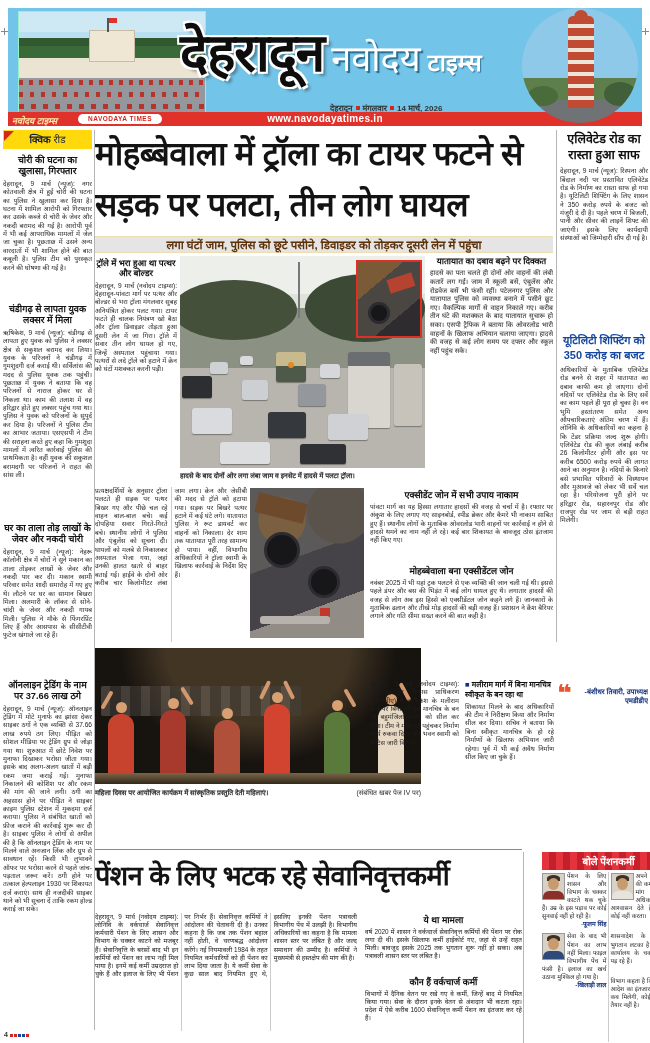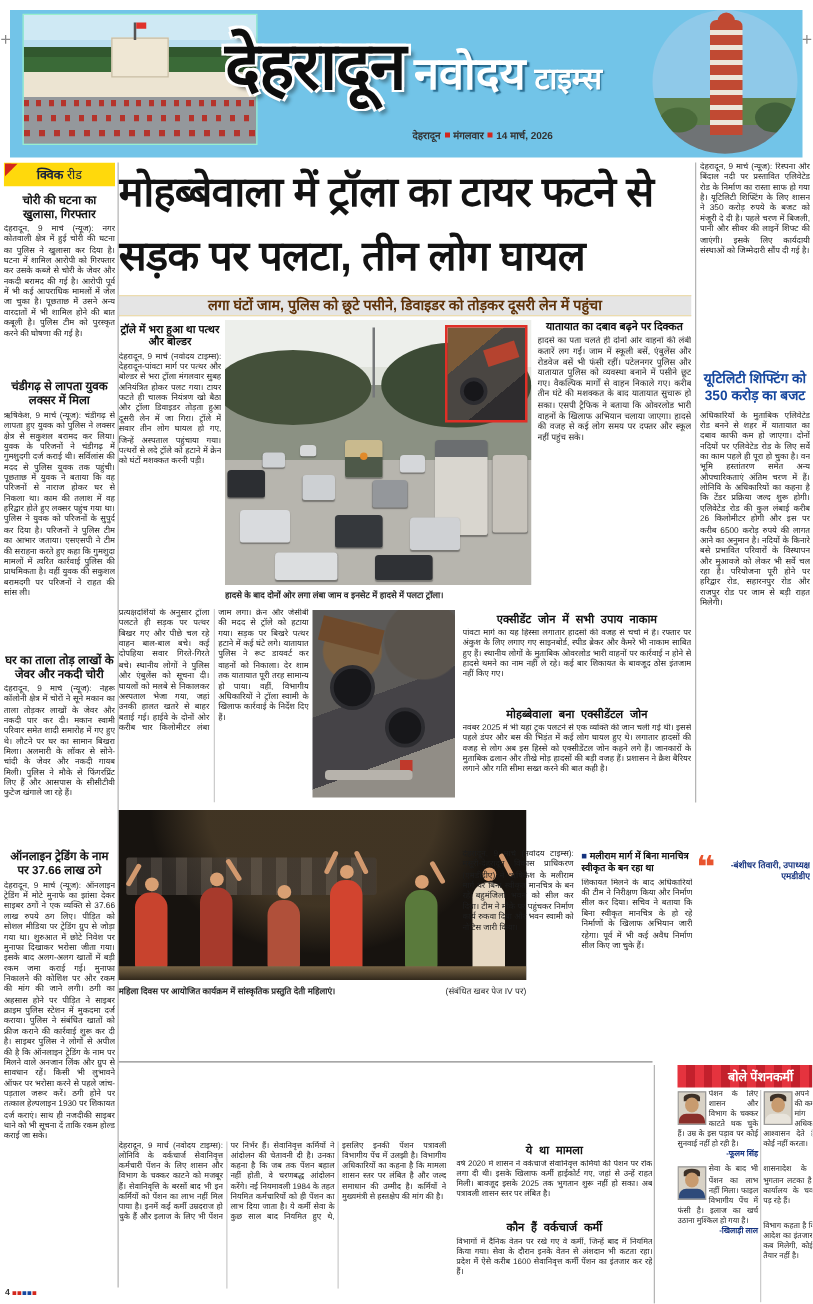--- a/index.html
+++ b/index.html
@@ -9,39 +9,39 @@
   .jt{font-size:6.6px;line-height:1.27;text-align:justify;color:#1d1d1d;overflow:hidden;}
   .itemhead{font-size:9.3px;font-weight:bold;text-align:center;line-height:1.18;margin:6px 0 3px;color:#131313;}
   
   .masthead{position:absolute;left:8px;top:8px;width:634px;height:118px;background:#72c4e8;}
   .mast-bar{position:absolute;left:0;bottom:0;width:634px;height:14px;background:#e0322b;z-index:3;}
   .logo-hindi{position:absolute;left:4px;top:2px;color:#ffe9a8;font-weight:bold;font-style:italic;font-size:9px;}
   .logo-oval{position:absolute;left:70px;top:2px;width:84px;height:10px;background:#fff;border-radius:6px;color:#d3271d;font-weight:bold;font-size:6.5px;text-align:center;line-height:10px;letter-spacing:.5px;}
   .website{position:absolute;left:0;right:0;text-align:center;color:#fff;font-weight:bold;font-size:10px;line-height:14px;letter-spacing:.3px;}
   .mast-title{position:absolute;left:172px;top:6px;display:flex;align-items:baseline;gap:7px;z-index:2;}
   .city{font-size:53px;font-weight:800;color:#0d0d0d;letter-spacing:-1px;text-shadow:2px 2px 0 #fff,-2px -2px 0 #fff,2px -2px 0 #fff,-2px 2px 0 #fff,4px 4px 3px rgba(0,0,0,.35);}
-  .brand-b{font-size:36px;font-weight:700;color:#fff;text-shadow:2px 2px 1px rgba(10,70,105,.7);}
+  .brand-b{font-size:36px;font-weight:400;color:#fff;text-shadow:2px 2px 1px rgba(10,70,105,.7);}
   .brand-l{font-size:24px;font-weight:600;color:#fff;text-shadow:1px 1px 1px rgba(10,70,105,.6);text-align:right;}
   .mast-dateline{position:absolute;left:322px;top:94px;font-size:8px;font-weight:bold;color:#333;z-index:2;}
   .sq{display:inline-block;width:4px;height:4px;background:#d3271d;margin:0 3px 1px;}
   .mast-photo-left{position:absolute;left:10px;top:3px;width:186px;height:103px;overflow:hidden;border:1px solid #9ec;background:linear-gradient(#cfe9f4 0 20px,#b9dff0 20px 26px,#31582e 26px 34px,#3a6a37 34px 46px,#ece4d2 46px 66px,#94989c 66px 103px);}
   .mast-photo-right{position:absolute;right:4px;top:0;width:116px;height:115px;border-radius:50%;overflow:hidden;background:linear-gradient(#8fc9e9 0 70px,#5e7f4c 70px 92px,#6f7375 92px 100%);z-index:4;}
   
   .lrail{position:absolute;left:3px;top:130px;width:89px;height:900px;border-right:1px solid #b5b5b5;padding-right:2px;overflow:hidden;}
   .qr{background:#ffd90c;text-align:center;font-size:10px;padding:2px 12px 3px;position:relative;color:#15203c;}
   .qr:before{content:"";position:absolute;left:1px;top:1px;border:5px solid transparent;border-top-color:#d3271d;border-left-color:#d3271d;}
   .rrail{position:absolute;left:556px;top:130px;width:92px;height:512px;border-left:1px solid #b5b5b5;padding-left:3px;box-sizing:border-box;overflow:hidden;}
   .rrail-h{font-size:12.5px;font-weight:bold;text-align:center;line-height:1.25;color:#111;margin:2px 0 4px;}
   .pullq{color:#16479e;font-weight:bold;font-size:11px;line-height:1.3;text-align:center;margin:4px 2px;}
   
   .main{position:absolute;left:95px;top:130px;width:458px;height:680px;}
   .h1{font-size:33px;line-height:1.55;font-weight:800;color:#131313;letter-spacing:-.5px;}
   .subhead{position:absolute;left:0;top:106px;width:458px;height:17px;background:#e5e5e5;border-top:1px solid #ecdcae;border-bottom:1px solid #ecdcae;color:#5e3209;font-weight:bold;font-size:11.5px;text-align:center;line-height:17px;box-sizing:border-box;}
   .minihead{font-size:8.6px;font-weight:bold;text-align:center;line-height:1.2;color:#111;margin-bottom:3px;}
-  .ctrhead{font-size:9px;font-weight:bold;text-align:center;color:#111;margin:3px 0 2px;font-family:Liberation Mono, monospace;}
+  .ctrhead{font-size:9px;font-weight:bold;text-align:center;color:#111;margin:3px 0 2px;}
   .caption{font-size:6.8px;font-weight:bold;color:#2a2a2a;}
   
   .traffic{position:absolute;left:85px;top:126px;width:245px;height:212px;overflow:hidden;background:linear-gradient(#edefeb 0 38px,#dfe2da 38px 52px,#8b9183 52px 112px,#b7b5ae 112px 100%);}
   .blob{position:absolute;border-radius:50%;}
   .car{position:absolute;border-radius:3px 3px 2px 2px;box-shadow:0 1px 1px rgba(0,0,0,.35);}
   .inset{position:absolute;right:3px;top:4px;width:62px;height:74px;border:2px solid #e02f27;background:linear-gradient(140deg,#7b5a38 0 30%,#4a4642 30% 70%,#2e2c2e 70%);}
   .wreck{position:absolute;left:155px;top:358px;width:114px;height:150px;overflow:hidden;background:radial-gradient(circle at 28% 22%,#7a5f40 0 16%,rgba(0,0,0,0) 17%),radial-gradient(circle at 78% 16%,#59534c 0 20%,rgba(0,0,0,0) 21%),linear-gradient(160deg,#5c5a58 0 45%,#454347 45% 75%,#918d86 75% 100%);}
   .wheel{position:absolute;background:#17171a;border-radius:50%;border:3px solid #2c2c30;}
   .dance{position:absolute;left:0;top:518px;width:326px;height:136px;overflow:hidden;background:radial-gradient(ellipse at 50% 0,rgba(255,205,130,.18) 0 40%,rgba(0,0,0,0) 60%),#17130f;}
   .dfloor{position:absolute;left:0;bottom:0;width:100%;height:11px;background:linear-gradient(#7a6647,#32291c);}
@@ -105,20 +105,25 @@
     </div>
     <div class="mast-dateline">
       <span>देहरादून</span><span class="sq"></span><span>मंगलवार</span><span class="sq"></span><span>14 मार्च, 2026</span>
     </div>
     <div class="mast-photo-right">
       <div class="abs" style="left:46px;top:8px;width:26px;height:92px;background:repeating-linear-gradient(#c14a33 0 8px,#ece5d8 8px 12px);border-radius:5px 5px 0 0;"></div>
       <div class="abs" style="left:52px;top:2px;width:14px;height:8px;background:#c14a33;border-radius:7px 7px 0 0;"></div>
       <div class="abs" style="left:6px;top:78px;width:30px;height:20px;background:#4a6b3a;border-radius:50%;"></div>
       <div class="abs" style="left:82px;top:74px;width:32px;height:24px;background:#41603a;border-radius:50%;"></div>
     </div>
+    <div class="mast-bar">
+      <span class="logo-hindi">नवोदय टाइम्स</span>
+      <span class="logo-oval">NAVODAYA TIMES</span>
+      <span class="website">www.navodayatimes.in</span>
+    </div>
   </header>
 
   <aside class="lrail">
     <div class="qr"><b>क्विक</b><span> रीड</span></div>
     <div class="itemhead">चोरी की घटना का खुलासा, गिरफ्तार</div>
     <div class="jt" style="height:118px;">देहरादून, 9 मार्च (न्यूज): नगर कोतवाली क्षेत्र में हुई चोरी की घटना का पुलिस ने खुलासा कर दिया है। घटना में शामिल आरोपी को गिरफ्तार कर उसके कब्जे से चोरी के जेवर और नकदी बरामद की गई है। आरोपी पूर्व में भी कई आपराधिक मामलों में जेल जा चुका है। पूछताछ में उसने अन्य वारदातों में भी शामिल होने की बात कबूली है। पुलिस टीम को पुरस्कृत करने की घोषणा की गई है।</div>
     <div class="itemhead">चंडीगढ़ से लापता युवक लक्सर में मिला</div>
     <div class="jt" style="height:188px;">ऋषिकेश, 9 मार्च (न्यूज): चंडीगढ़ से लापता हुए युवक को पुलिस ने लक्सर क्षेत्र से सकुशल बरामद कर लिया। युवक के परिजनों ने चंडीगढ़ में गुमशुदगी दर्ज कराई थी। सर्विलांस की मदद से पुलिस युवक तक पहुंची। पूछताछ में युवक ने बताया कि वह परिजनों से नाराज होकर घर से निकला था। काम की तलाश में वह हरिद्वार होते हुए लक्सर पहुंच गया था। पुलिस ने युवक को परिजनों के सुपुर्द कर दिया है। परिजनों ने पुलिस टीम का आभार जताया। एसएसपी ने टीम की सराहना करते हुए कहा कि गुमशुदा मामलों में त्वरित कार्रवाई पुलिस की प्राथमिकता है। वहीं युवक की सकुशल बरामदगी पर परिजनों ने राहत की सांस ली।</div>
     <div class="itemhead">घर का ताला तोड़ लाखों के जेवर और नकदी चोरी</div>
     <div class="jt" style="height:126px;">देहरादून, 9 मार्च (न्यूज): नेहरू कॉलोनी क्षेत्र में चोरों ने सूने मकान का ताला तोड़कर लाखों के जेवर और नकदी पार कर दी। मकान स्वामी परिवार समेत शादी समारोह में गए हुए थे। लौटने पर घर का सामान बिखरा मिला। अलमारी के लॉकर से सोने-चांदी के जेवर और नकदी गायब मिली। पुलिस ने मौके से फिंगरप्रिंट लिए हैं और आसपास के सीसीटीवी फुटेज खंगाले जा रहे हैं।</div>
@@ -219,40 +224,42 @@
         </div>
       <div class="dfloor"></div>
     </div>
     <div class="caption abs" style="left:0;top:658px;width:326px;height:13px;overflow:hidden;">
       <span>महिला दिवस पर आयोजित कार्यक्रम में सांस्कृतिक प्रस्तुति देती महिलाएं।</span>
       <span style="float:right;font-weight:normal;">(संबंधित खबर पेज IV पर)</span>
     </div>
   </section>
 
   <aside class="rrail">
+    <div class="rrail-h">एलिवेटेड रोड का रास्ता हुआ साफ</div>
     <div class="jt" style="height:162px;">देहरादून, 9 मार्च (न्यूज): रिस्पना और बिंदाल नदी पर प्रस्तावित एलिवेटेड रोड के निर्माण का रास्ता साफ हो गया है। यूटिलिटी शिफ्टिंग के लिए शासन ने 350 करोड़ रुपये के बजट को मंजूरी दे दी है। पहले चरण में बिजली, पानी और सीवर की लाइनें शिफ्ट की जाएंगी। इसके लिए कार्यदायी संस्थाओं को जिम्मेदारी सौंप दी गई है।</div>
     <div class="pullq">यूटिलिटी शिफ्टिंग को 350 करोड़ का बजट</div>
     <div class="jt" style="height:252px;">अधिकारियों के मुताबिक एलिवेटेड रोड बनने से शहर में यातायात का दबाव काफी कम हो जाएगा। दोनों नदियों पर एलिवेटेड रोड के लिए सर्वे का काम पहले ही पूरा हो चुका है। वन भूमि हस्तांतरण समेत अन्य औपचारिकताएं अंतिम चरण में हैं। लोनिवि के अधिकारियों का कहना है कि टेंडर प्रक्रिया जल्द शुरू होगी। एलिवेटेड रोड की कुल लंबाई करीब 26 किलोमीटर होगी और इस पर करीब 6500 करोड़ रुपये की लागत आने का अनुमान है। नदियों के किनारे बसे प्रभावित परिवारों के विस्थापन और मुआवजे को लेकर भी सर्वे चल रहा है। परियोजना पूरी होने पर हरिद्वार रोड, सहारनपुर रोड और राजपुर रोड पर जाम से बड़ी राहत मिलेगी।</div>
   </aside>
 
   <div class="rk-body">
     <div class="rk-col jt">देहरादून, 9 मार्च (नवोदय टाइम्स): मसूरी-देहरादून विकास प्राधिकरण (एमडीडीए) ने ऋषिकेश के मलीराम मार्ग पर बिना स्वीकृत मानचित्र के बन रहे बहुमंजिला भवन को सील कर दिया। टीम ने मौके पर पहुंचकर निर्माण कार्य रुकवा दिया और भवन स्वामी को नोटिस जारी किया।</div>
     <div class="rk-col">
       <div class="bullet"><span class="bsq">■ </span><span>मलीराम मार्ग में बिना मानचित्र स्वीकृत के बन रहा था</span></div>
       <div class="jt" style="height:124px;">शिकायत मिलने के बाद अधिकारियों की टीम ने निरीक्षण किया और निर्माण सील कर दिया। सचिव ने बताया कि बिना स्वीकृत मानचित्र के हो रहे निर्माणों के खिलाफ अभियान जारी रहेगा। पूर्व में भी कई अवैध निर्माण सील किए जा चुके हैं।</div>
     </div>
   </div>
   <div class="rkq">
     <span class="qmark">❝</span>
     <div class="rkq-by">-बंशीधर तिवारी, उपाध्यक्ष एमडीडीए</div>
   </div>
 
   <div class="hr1"></div>
 
   <section class="pension">
+    <div class="p-h">पेंशन के लिए भटक रहे सेवानिवृत्तकर्मी</div>
     <div class="p-cols jt" style="font-size:6.4px;">देहरादून, 9 मार्च (नवोदय टाइम्स): लोनिवि के वर्कचार्ज सेवानिवृत्त कर्मचारी पेंशन के लिए शासन और विभाग के चक्कर काटने को मजबूर हैं। सेवानिवृत्ति के बरसों बाद भी इन कर्मियों को पेंशन का लाभ नहीं मिल पाया है। इनमें कई कर्मी उम्रदराज हो चुके हैं और इलाज के लिए भी पेंशन पर निर्भर हैं। सेवानिवृत्त कर्मियों ने आंदोलन की चेतावनी दी है। उनका कहना है कि जब तक पेंशन बहाल नहीं होती, वे चरणबद्ध आंदोलन करेंगे। नई नियमावली 1984 के तहत नियमित कर्मचारियों को ही पेंशन का लाभ दिया जाता है। ये कर्मी सेवा के कुछ साल बाद नियमित हुए थे, इसलिए इनकी पेंशन पत्रावली विभागीय पेंच में उलझी है। विभागीय अधिकारियों का कहना है कि मामला शासन स्तर पर लंबित है और जल्द समाधान की उम्मीद है। कर्मियों ने मुख्यमंत्री से हस्तक्षेप की मांग की है।</div>
     <div class="p-side">
       <div class="ctrhead" style="margin-top:0;">ये था मामला</div>
       <div class="jt" style="height:44px;font-size:6.4px;">वर्ष 2020 में शासन ने वर्कचार्ज सेवानिवृत्त कर्मियों की पेंशन पर रोक लगा दी थी। इसके खिलाफ कर्मी हाईकोर्ट गए, जहां से उन्हें राहत मिली। बावजूद इसके 2025 तक भुगतान शुरू नहीं हो सका। अब पत्रावली शासन स्तर पर लंबित है।</div>
       <div class="ctrhead">कौन हैं वर्कचार्ज कर्मी</div>
       <div class="jt" style="height:40px;font-size:6.4px;">विभागों में दैनिक वेतन पर रखे गए वे कर्मी, जिन्हें बाद में नियमित किया गया। सेवा के दौरान इनके वेतन से अंशदान भी कटता रहा। प्रदेश में ऐसे करीब 1600 सेवानिवृत्त कर्मी पेंशन का इंतजार कर रहे हैं।</div>
     </div>
   </section>
 
   <aside class="bole">

